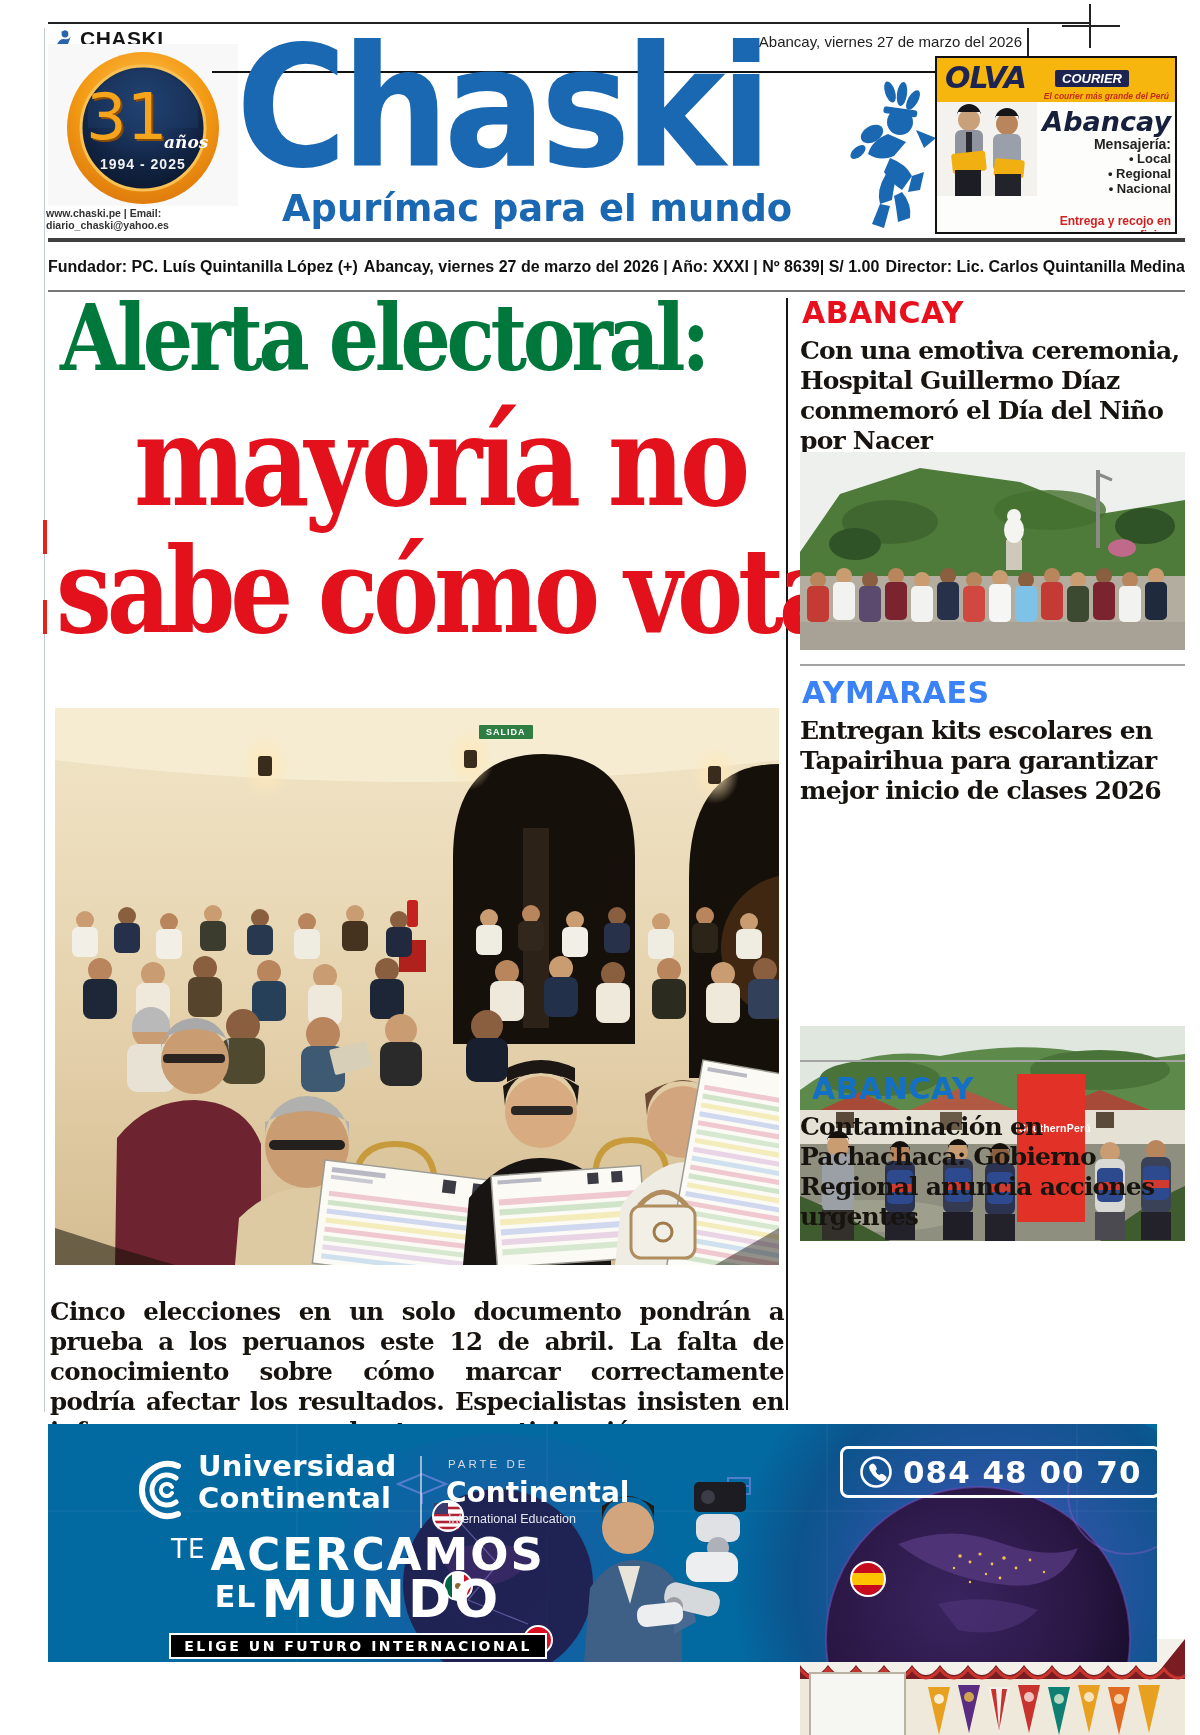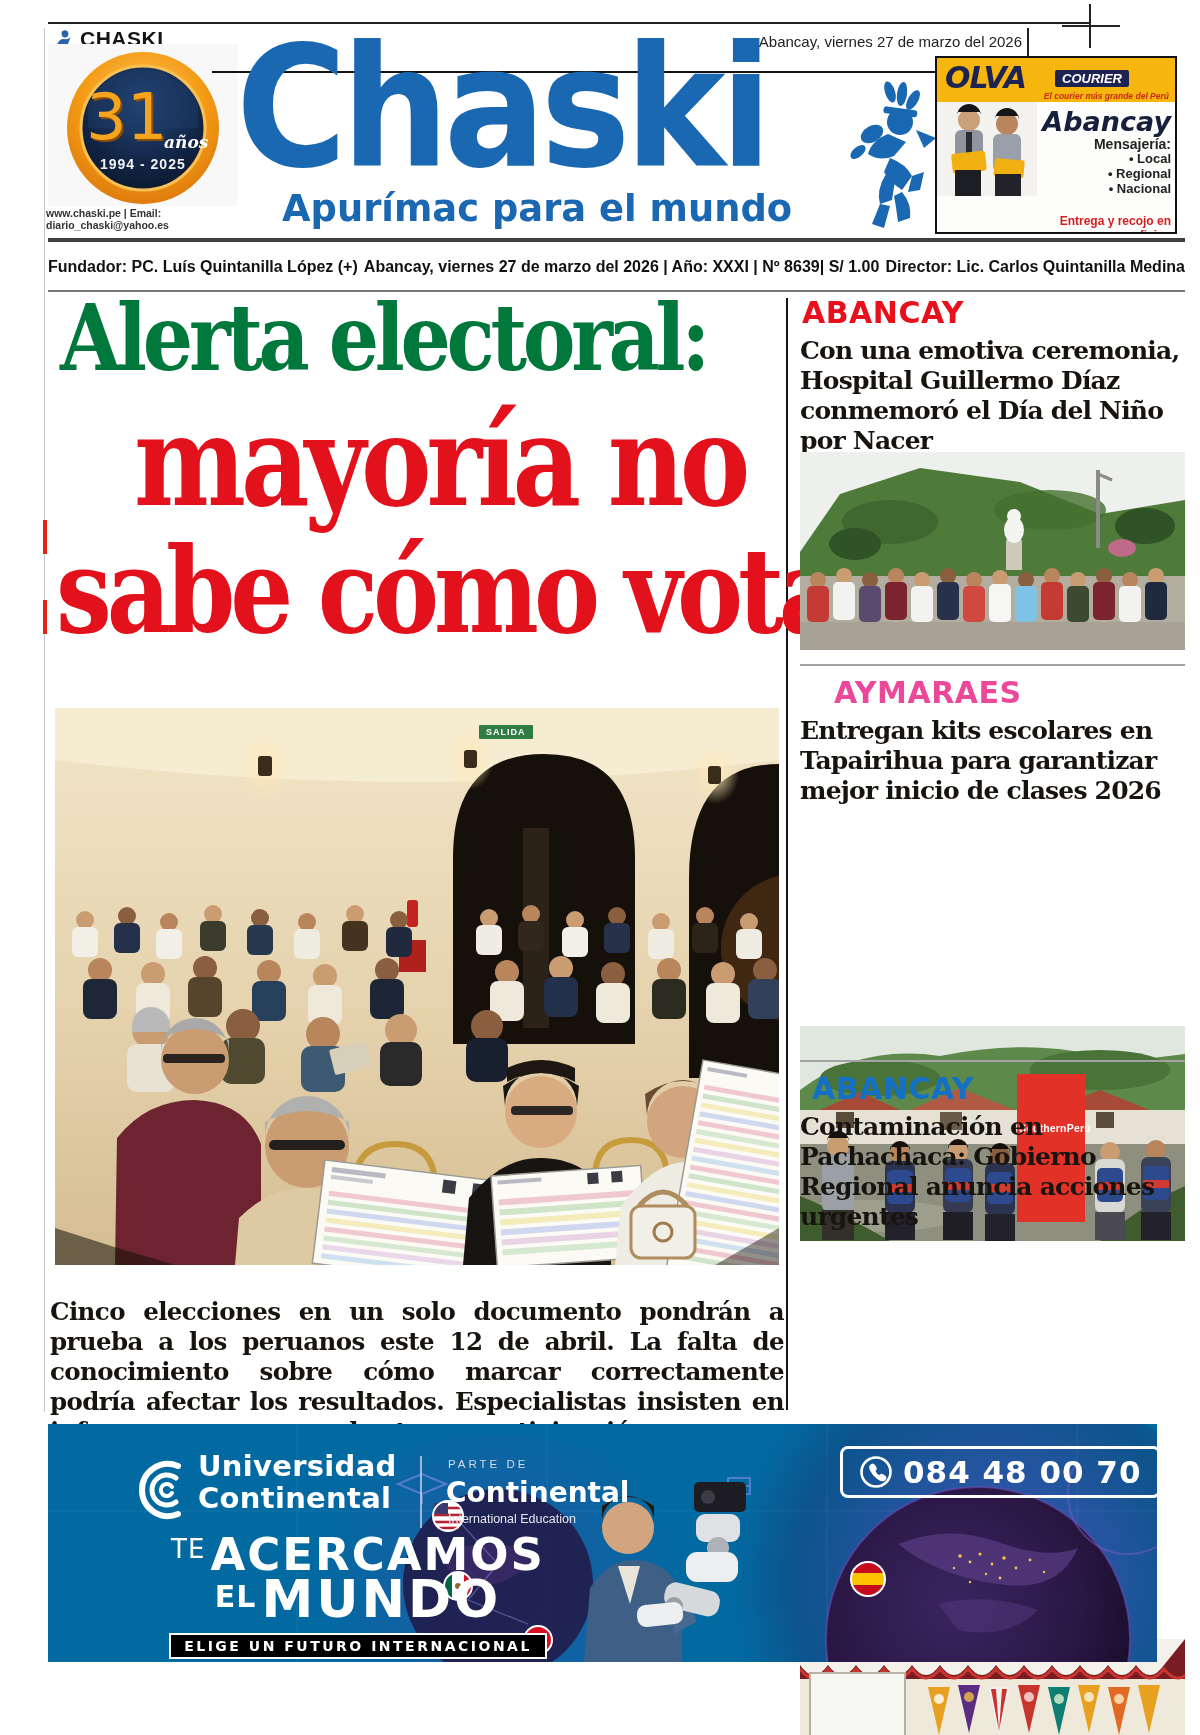--- a/index.html
+++ b/index.html
@@ -68,21 +68,21 @@
 
   .main-photo{left:7px;top:412px;width:724px;height:557px;background:#e6d5b4;}
   .exit-sign{left:424px;top:17px;background:#2e7d43;color:#fff;font-weight:bold;font-size:9px;
              padding:2px 7px;letter-spacing:1px;border-radius:1px;}
   .caption{left:2px;top:976px;width:734px;font-family:"DejaVu Serif",serif;font-weight:bold;
            font-size:24.5px;line-height:1.23;color:#17130f;letter-spacing:-.6px;text-align:justify;}
 
   
   .sidebar{left:752px;top:0;width:385px;height:1118px;}
   .sec-label{font-family:"DejaVu Sans",sans-serif;font-weight:bold;font-size:30px;letter-spacing:.5px;line-height:1;}
-  .sec-red{color:#e8101c;} .sec-green{color:#ec4899;margin-left:32px;} .sec-blue{color:#1470c5;}
+  .sec-red{color:#e8101c;} .sec-green{color:#3b82f6;} .sec-blue{color:#1470c5;}
   .side-hl{font-family:"DejaVu Serif",serif;font-weight:bold;font-size:25px;line-height:1.2;
            color:#17130f;letter-spacing:-.8px;}
   .side-photo{width:385px;background:#ccc;overflow:hidden;position:relative;}
   .hr-div{width:385px;height:2px;background:#a3a3a3;}
   .banner-label{position:absolute;left:219px;top:96px;width:66px;text-align:center;
                 color:#fff;font-weight:bold;font-size:10.5px;letter-spacing:.2px;}
 
   
   .bottom-ad{left:48px;top:1424px;width:1109px;height:238px;background:#0369a1;overflow:hidden;}
   .ad-glow1{left:640px;top:-40px;width:560px;height:360px;border-radius:50%;

